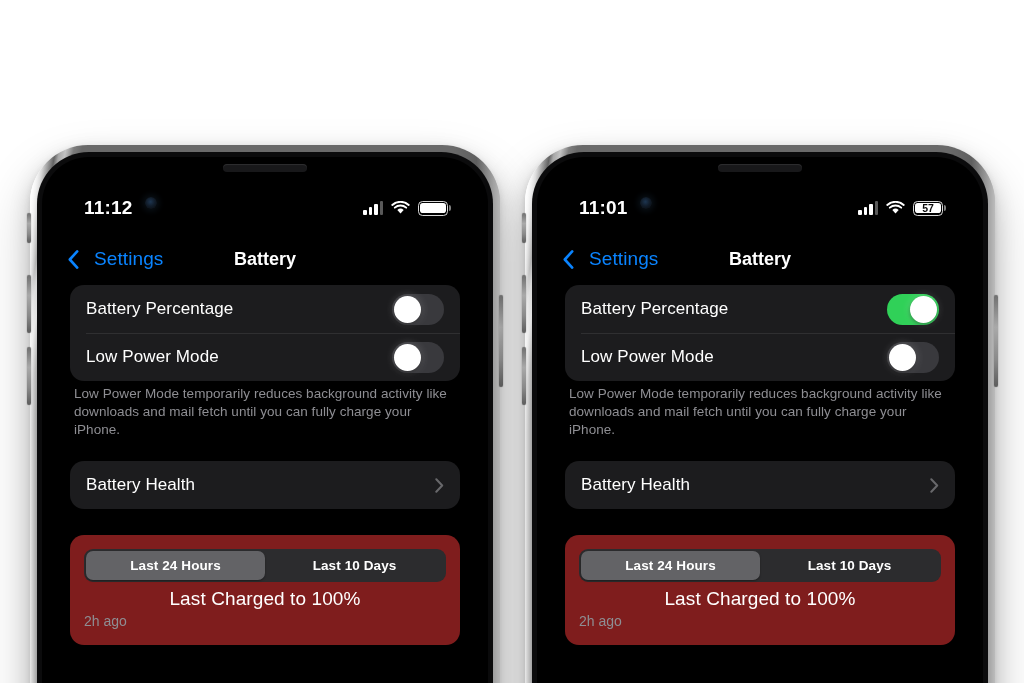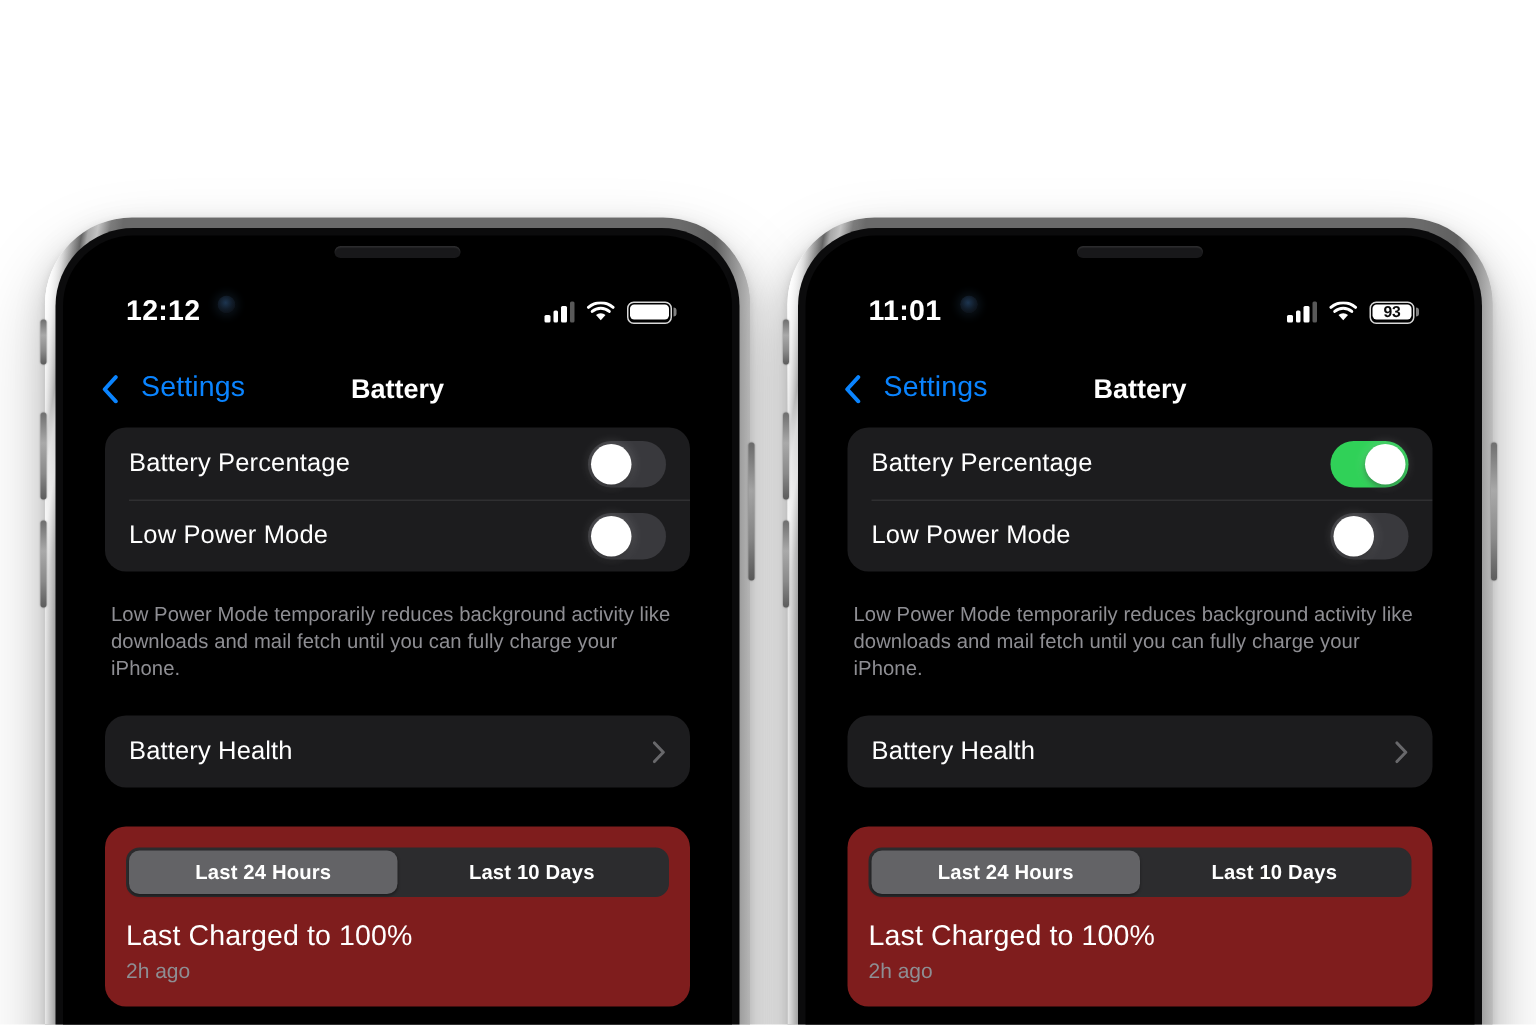--- a/index.html
+++ b/index.html
@@ -294,21 +294,21 @@
     width: 27px;
     height: 27px;
     border-radius: 50%;
     background: #ffffff;
     box-shadow: 0 2px 4px rgba(0,0,0,0.35), 0 0 8px rgba(255,255,255,0.25);
   }
   .toggle.on { background: #30d158; }
   .toggle.on .knob { left: 23px; }
 
   .footnote {
-    margin: 20px 4px 0 4px;
+    margin: 4px 4px 0 4px;
     font-size: 13.5px;
     line-height: 18px;
     color: #8e8e93;
     letter-spacing: 0.05px;
   }
 
   .spacer-22 { height: 22px; }
 
   .disclosure {
     width: 9px; height: 15px; display: block; opacity: 0.6;
@@ -336,24 +336,25 @@
     color: #ffffff;
     padding: 7px 0;
     border-radius: 7px;
     letter-spacing: 0.1px;
   }
   .segment.selected {
     background: #636366;
     box-shadow: 0 1px 2px rgba(0,0,0,0.35);
   }
   .charge-title {
-    margin-top: 16px;
+    margin-top: 6px;
     font-size: 19px;
     color: #ffffff;
     letter-spacing: 0.1px;
+    text-align: center;
   }
   .charge-sub {
     margin-top: 3px;
     font-size: 14px;
     color: #8e8e93;
   }
 </style>
 </head>
 <body>
 
@@ -366,21 +367,21 @@
     <div class="btn-rail power-btn"></div>
 
     <div class="bezel">
       <div class="screen">
         <div class="speaker-slot"></div>
         <div class="front-camera"></div>
 
         <div class="ios">
 
           <div class="statusbar">
-            <div class="sb-time">12:12</div>
+            <div class="sb-time">11:12</div>
             <div class="sb-icons">
               <div class="cell-bars">
                 <i></i>
                   <i></i>
                   <i></i>
                   <i></i>
               </div>
               <svg class="wifi-icon" viewBox="0 0 20 15">
                 <path d="M10 13.4 L6.6 9.6 a5.2 5.2 0 0 1 6.8 0 Z" fill="#ffffff"></path>
                 <path d="M3.9 7.1 a9.2 9.2 0 0 1 12.2 0" stroke="#ffffff" stroke-width="2.1" fill="none" stroke-linecap="round"></path>
@@ -470,21 +471,21 @@
                   <i></i>
                   <i></i>
               </div>
               <svg class="wifi-icon" viewBox="0 0 20 15">
                 <path d="M10 13.4 L6.6 9.6 a5.2 5.2 0 0 1 6.8 0 Z" fill="#ffffff"></path>
                 <path d="M3.9 7.1 a9.2 9.2 0 0 1 12.2 0" stroke="#ffffff" stroke-width="2.1" fill="none" stroke-linecap="round"></path>
                 <path d="M1.2 4.2 a13.4 13.4 0 0 1 17.6 0" stroke="#ffffff" stroke-width="2.1" fill="none" stroke-linecap="round"></path>
               </svg>
               <div class="battery">
                 <div class="fill"></div>
-                <span class="pct">93</span>
+                <span class="pct">57</span>
               </div>
             </div>
           </div>
 
           <div class="navbar">
             <div class="nav-back">
               <svg class="chevron-left" viewBox="0 0 11 19">
                 <path d="M9.2 1.4 L1.8 9.5 L9.2 17.6" stroke="#0a84ff" stroke-width="2.6" fill="none" stroke-linecap="round" stroke-linejoin="round"></path>
               </svg>
               <span>Settings</span>

